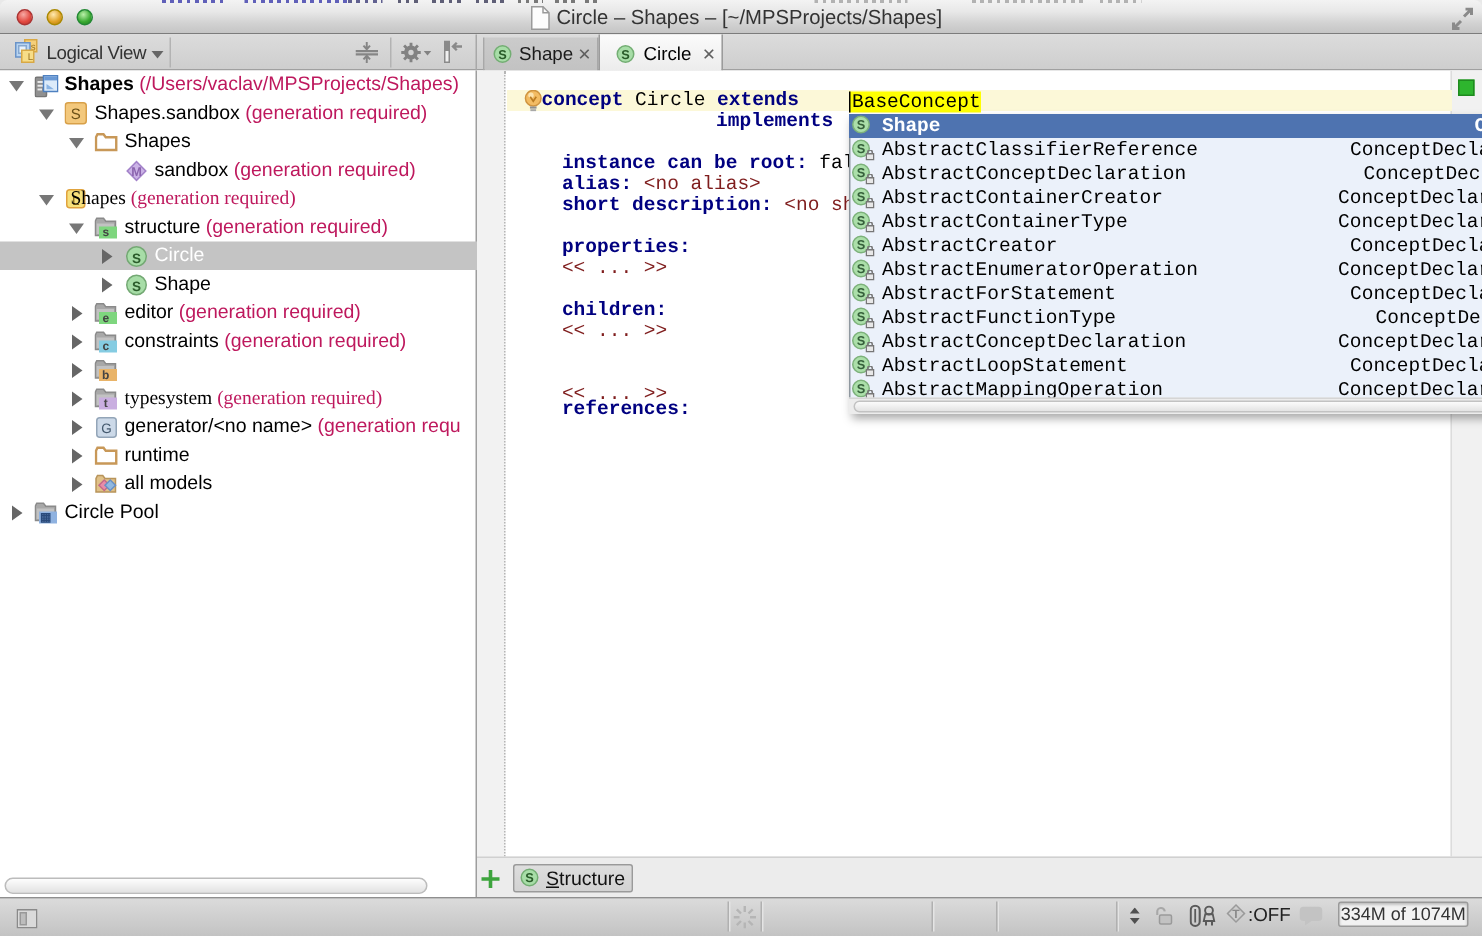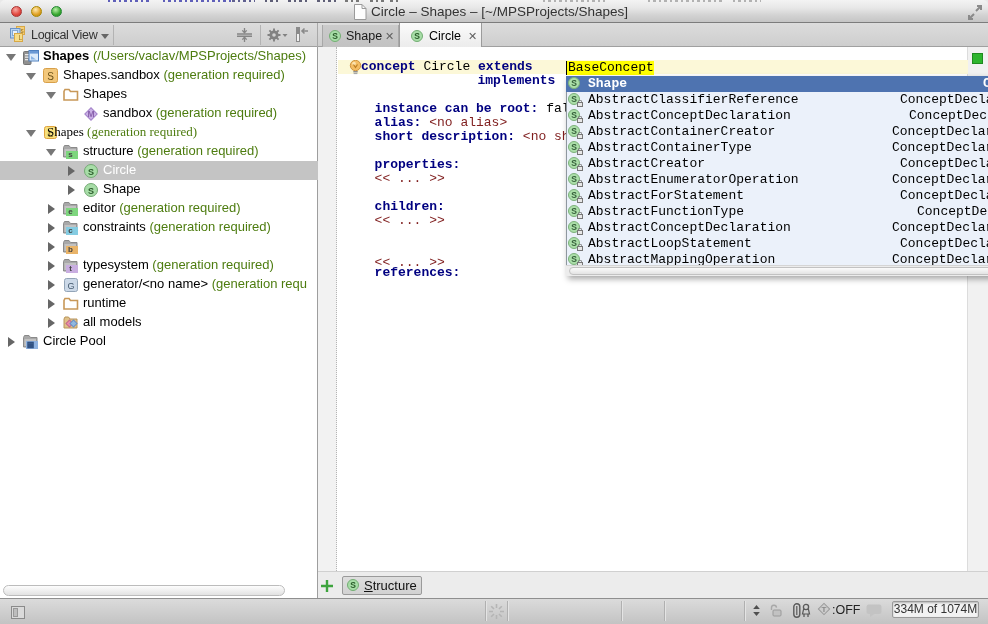--- a/index.html
+++ b/index.html
@@ -25,21 +25,21 @@
 
 
 .tab-s { position:absolute; top:25px; height:22px; background:linear-gradient(#cbcbcb,#c2c2c2); border-left:1px solid #a8a8a8; border-right:1px solid #a8a8a8; }
 .tab-a { position:absolute; top:23px; height:24px; background:linear-gradient(#fbfbfb,#ececec); border-left:1px solid #9b9b9b; border-right:1px solid #9b9b9b; }
 .sball { position:absolute; width:12px; height:12px; border-radius:50%; background:#a7dda7; border:1px solid #73ae73; color:#295c29; font-size:8.5px; font-weight:bold; text-align:center; line-height:11px; }
 .tabx { position:absolute; font-size:11px; color:#606060; }
 
 
 #tree { left:0; top:47px; width:318px; height:551px; background:#fff; border-right:1px solid #9e9e9e; }
 .trow { position:absolute; height:19px; font-size:13px; color:#000; white-space:nowrap; }
-.tnote { color:#4d7c0f; }
+.tnote { color:#be185d; }
 .arr-d { position:absolute; width:0; height:0; border-left:5px solid transparent; border-right:5px solid transparent; border-top:7px solid #777; }
 .arr-r { position:absolute; width:0; height:0; border-top:5px solid transparent; border-bottom:5px solid transparent; border-left:7px solid #666; }
 .ticon { position:absolute; width:16px; height:16px; }
 .tlabel { position:absolute; top:2px; }
 
 
 #editor { left:318px; top:47px; width:670px; height:551px; background:#fff; }
 #gutter { left:0; top:0; width:19px; height:524px; background:#f2f2f2; border-right:1px dotted #b5b5b5; }
 #stripe { left:649px; top:0; width:21px; height:524px; background:#f1f1f1; border-left:1px solid #dcdcdc; }
 #cur-line { left:20px; top:13px; width:630px; height:14px; background:#fcf8d8; }
@@ -227,21 +227,21 @@
         <rect x="3" y="7" width="12" height="8" fill="#e9b469"></rect>
         <text x="7.5" y="13.4" text-anchor="middle" font-size="8" font-weight="bold" fill="#444" font-family="Liberation Sans">b</text>
       </svg></div>
     <div class="arr-r" style="left:48px;top:214px;"></div>
     <div class="ticon" style="left:63px;top:210.5px;"><svg width="16" height="16" viewBox="0 0 16 16">
         <path d="M0.5 3.5 L0.5 13 L14 13 L14 3.5 L7.5 3.5 L6 1.5 L1.5 1.5 Z" fill="#a8a8a8" stroke="#8a8a8a"></path>
         <path d="M1.5 5 L13 5 L13 12 L1.5 12 Z" fill="#c2c2c2"></path>
         <rect x="3" y="7" width="12" height="8" fill="#c9aee0"></rect>
         <text x="7.5" y="13.4" text-anchor="middle" font-size="8" font-weight="bold" fill="#444" font-family="Liberation Sans">t</text>
       </svg></div>
-    <div class="trow" style="left:83px;top:209.5px;"><span class="tlabel" style="position:static">typesystem <span class="tnote">(generation required)</span></span></div>
+    <div class="trow" style="left:83px;top:209.5px;font-family:Liberation Serif, serif;"><span class="tlabel" style="position:static">typesystem <span class="tnote">(generation required)</span></span></div>
     <div class="arr-r" style="left:48px;top:233px;"></div>
     <div class="ticon" style="left:63px;top:229.5px;"><svg width="16" height="16" viewBox="0 0 16 16">
         <rect x="1.5" y="1.5" width="13" height="13" rx="2" fill="#ccd9e8" stroke="#93a5b8"></rect>
         <text x="8" y="11.5" text-anchor="middle" font-size="9" fill="#44596e" font-family="Liberation Sans">G</text>
       </svg></div>
     <div class="trow" style="left:83px;top:228.5px;"><span class="tlabel" style="position:static">generator/&lt;no name&gt; <span class="tnote">(generation requ</span></span></div>
     <div class="arr-r" style="left:48px;top:252px;"></div>
     <div class="ticon" style="left:63px;top:248.5px;"><svg width="16" height="16" viewBox="0 0 16 16">
         <path d="M1 4.5 L1 13 L14.5 13 L14.5 4.5 L7.5 4.5 L6 2.5 L2 2.5 L1 4.5 Z" fill="none" stroke="#c89858" stroke-width="1.6"></path>
       </svg></div>

